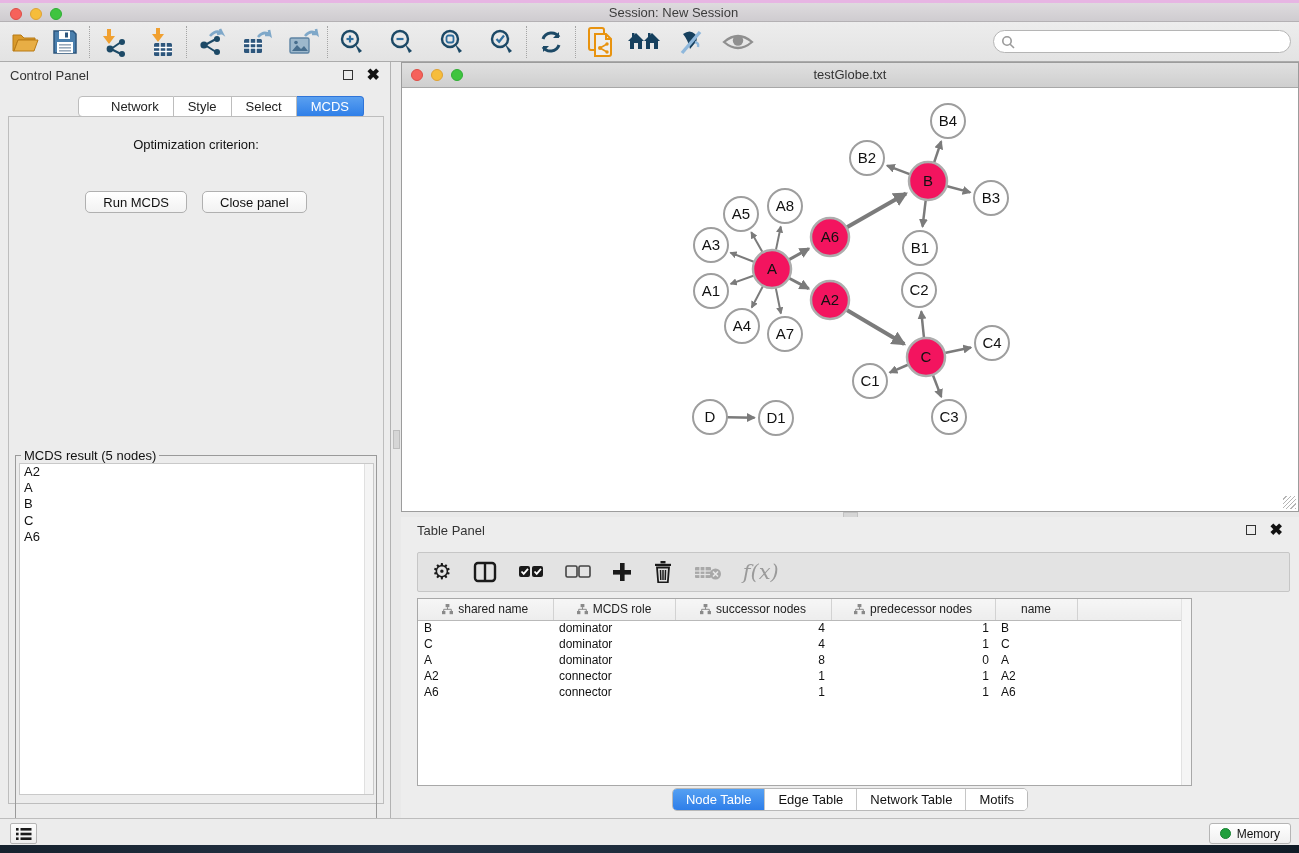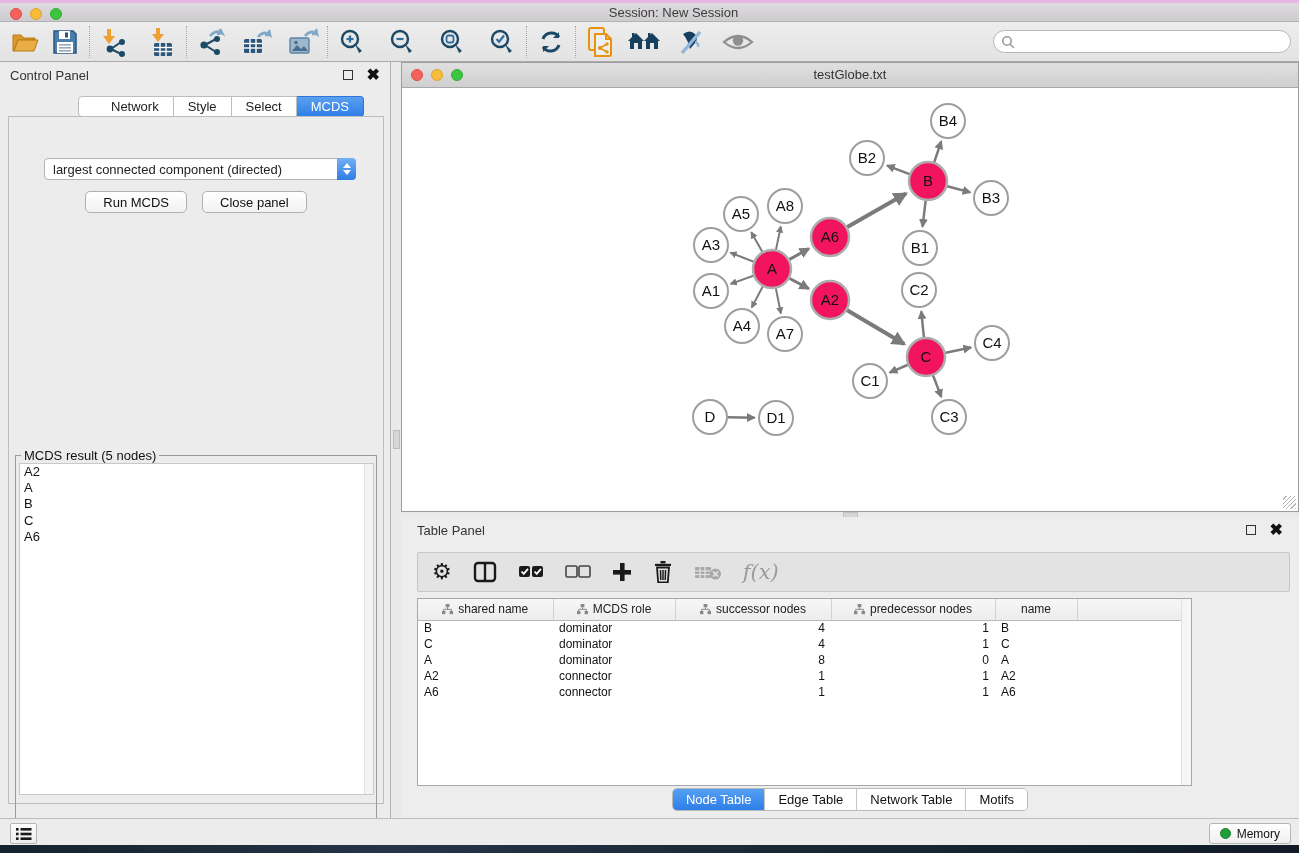--- a/index.html
+++ b/index.html
@@ -301,27 +301,21 @@
     <span class="float-icon"></span>
     <span class="close-icon">✖</span>
   </div>
   <div class="cp-tabs" id="cp-tabs">
       <div class="cp-tab">Network</div>
       <div class="cp-tab">Style</div>
       <div class="cp-tab">Select</div>
       <div class="cp-tab active">MCDS</div>
     </div>
   <div class="cp-pane">
-    <div class="dropdown">
-      <span class="dd-text">largest connected component (directed)</span>
-      <span class="dd-stepper">
-          <span class="tri-up"></span>
-          <span class="tri-dn"></span>
-        </span>
-    </div>
+    <div class="opt-label">Optimization criterion:</div>
     <div class="cp-buttons">
       <div class="btn">Run MCDS</div>
       <div class="btn">Close panel</div>
     </div>
     <div class="groupbox">
       <div class="groupbox-title">MCDS result (5 nodes)</div>
       <div class="result-list">
         <div id="result-items">
             <div class="result-item">A2</div>
             <div class="result-item">A</div>

